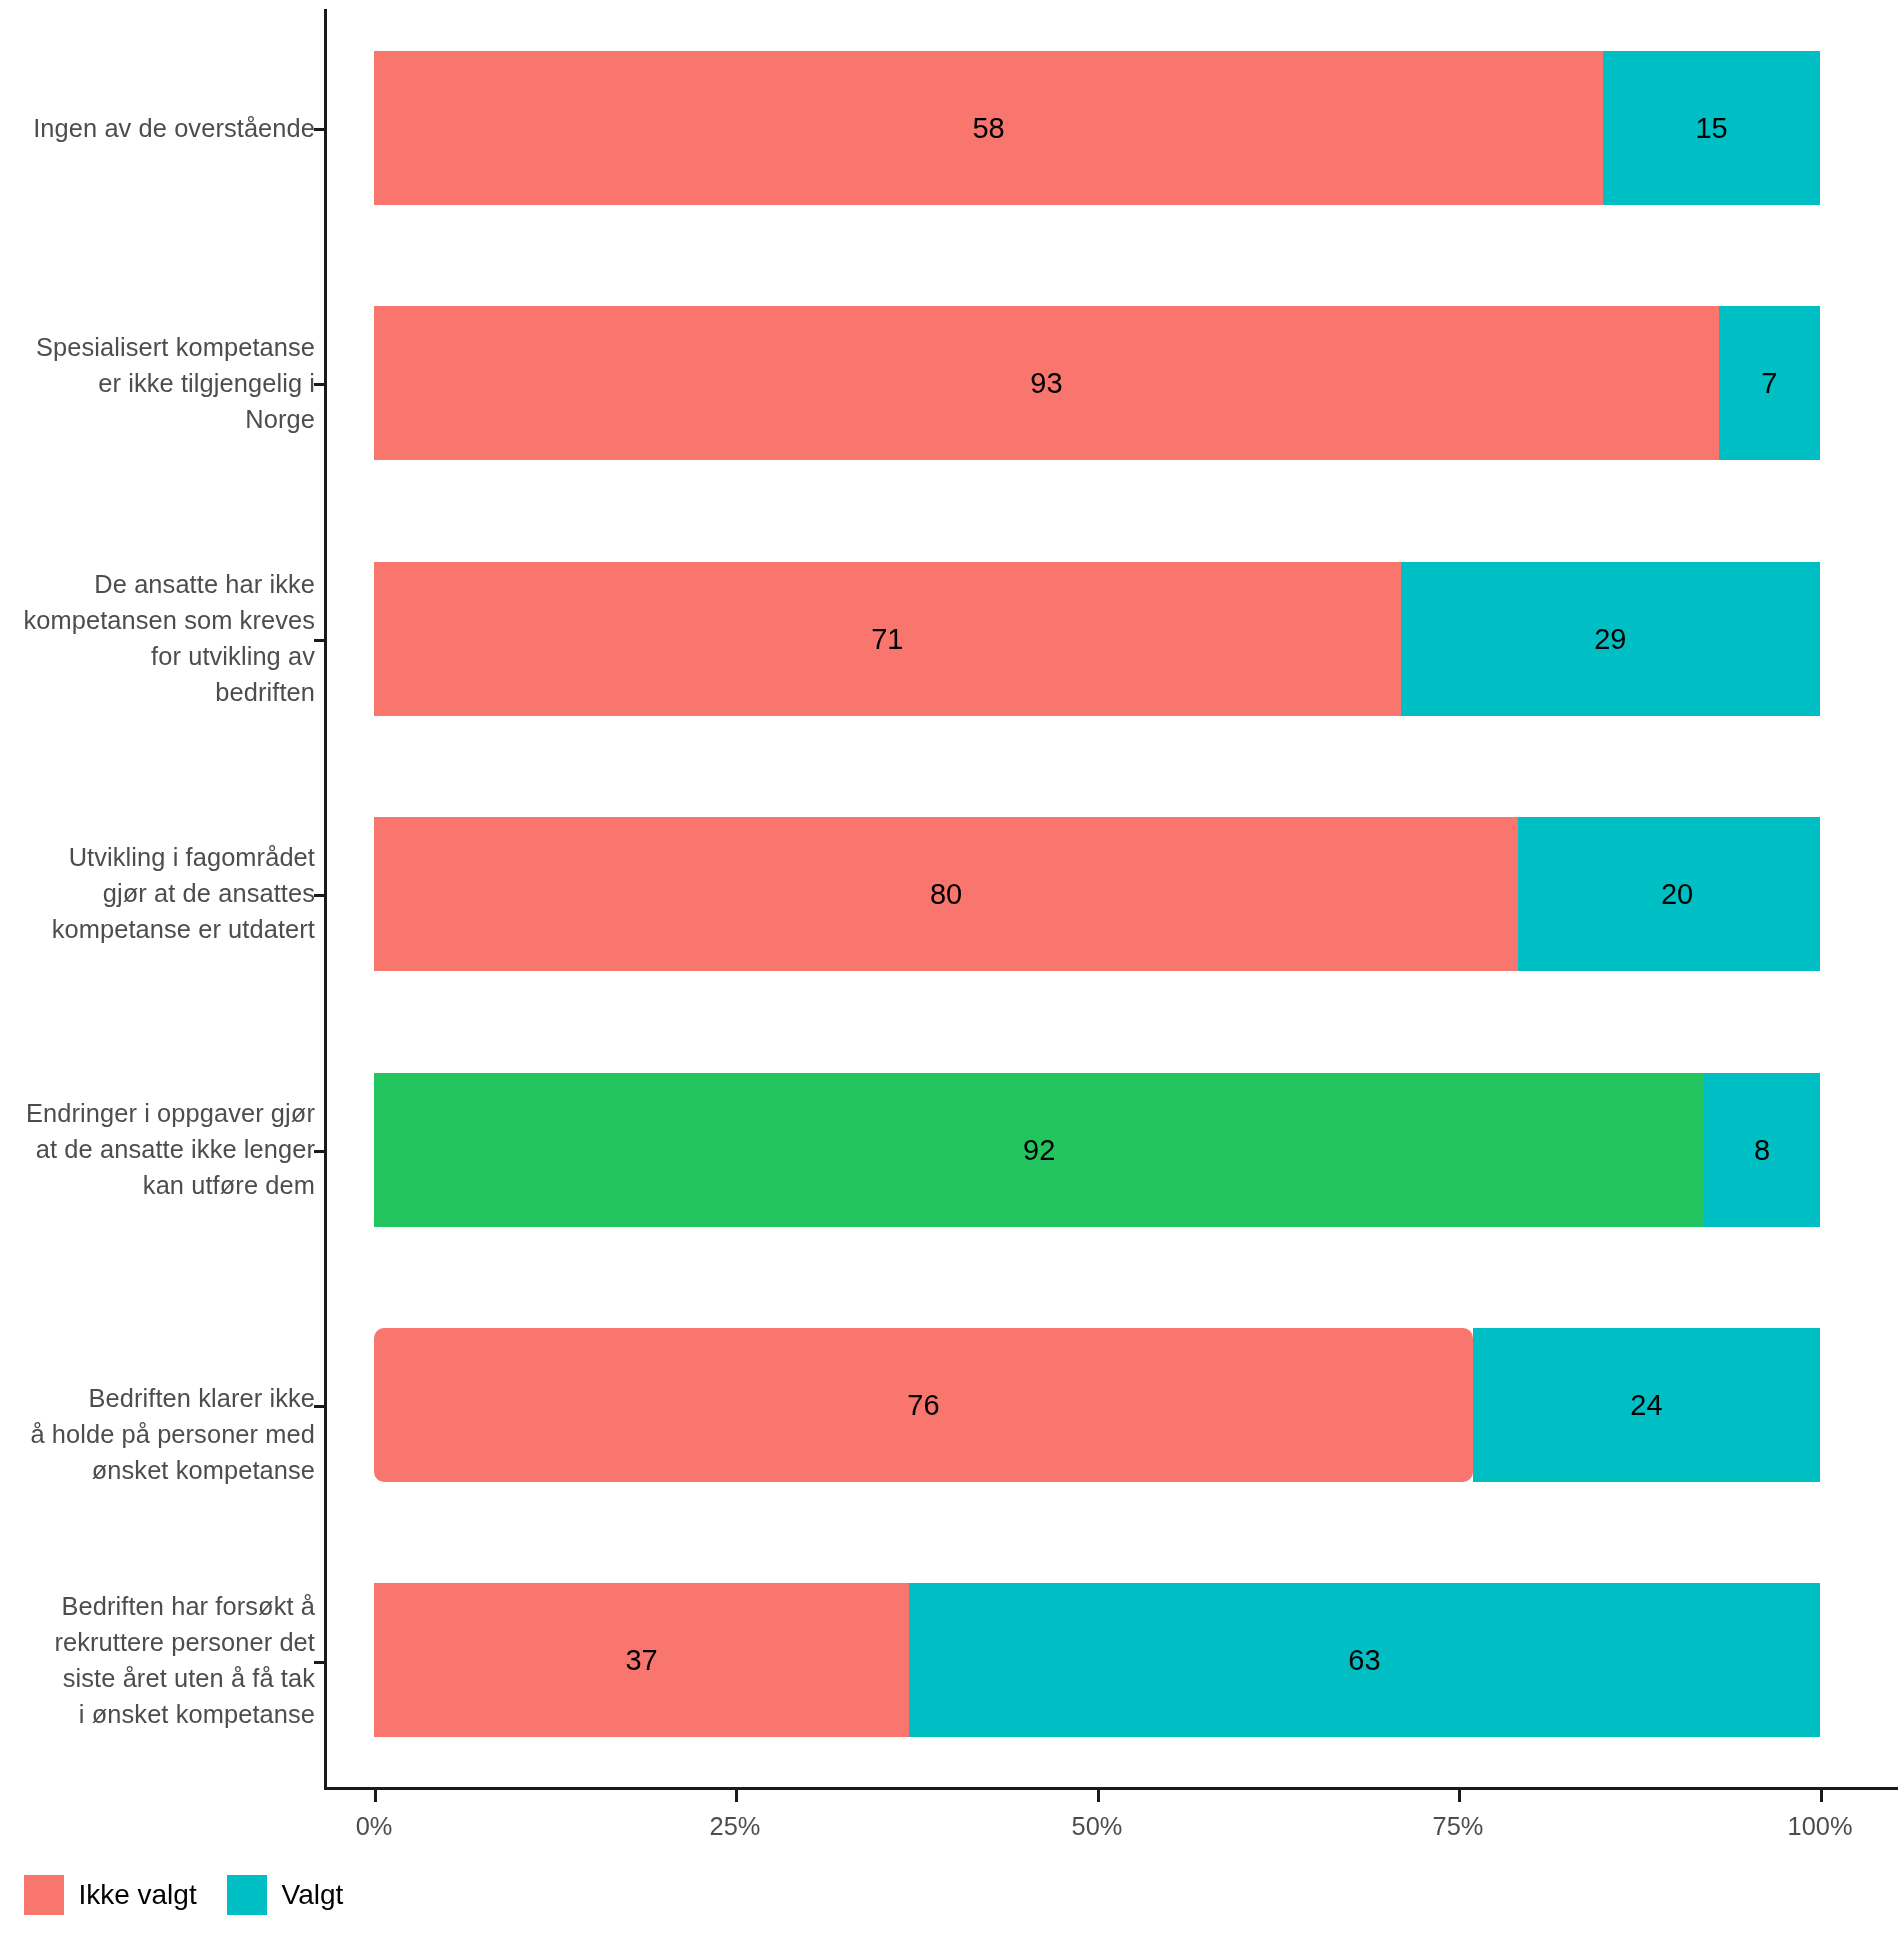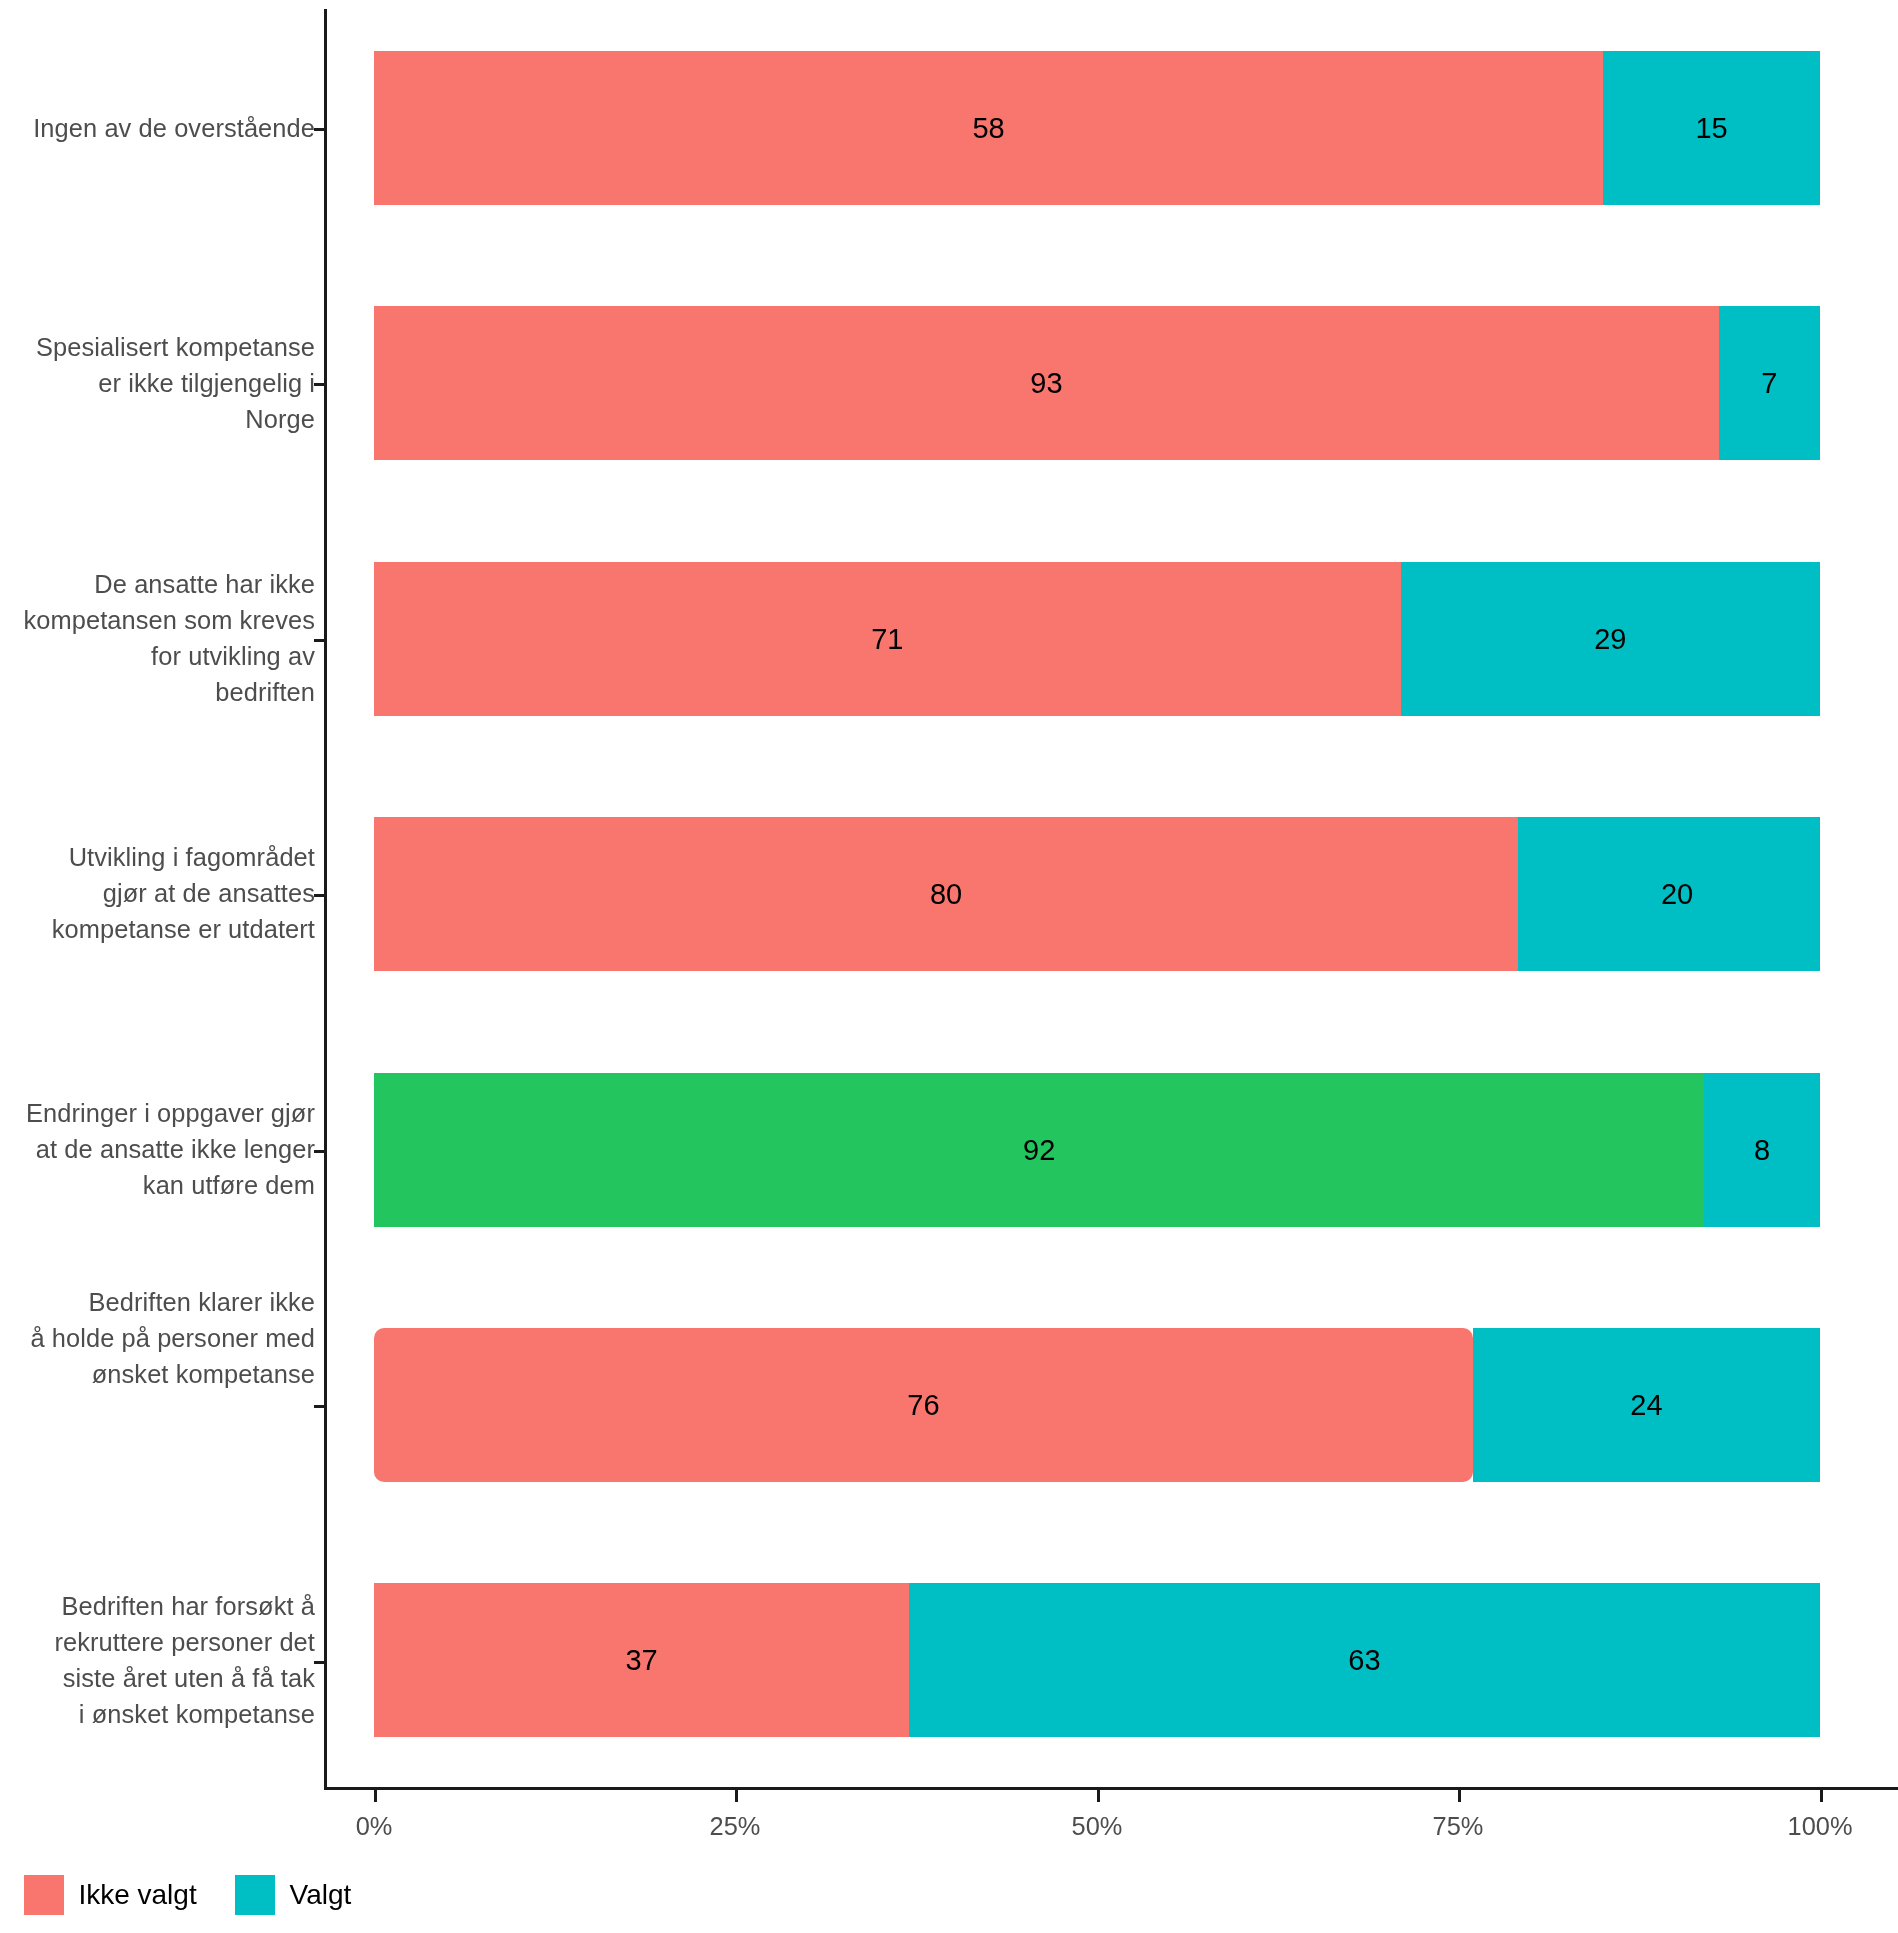--- a/index.html
+++ b/index.html
@@ -111,21 +111,21 @@
     user-select: none;
   }
 
   
   .legend {
     position: absolute;
     left: 24px;
     top: 1875px;
     display: flex;
     align-items: center;
-    gap: 8px;
+    gap: 0px;
   }
   .legend-item {
     display: flex;
     align-items: center;
   }
   .legend-swatch {
     width: 40px;
     height: 40px;
     flex: 0 0 auto;
   }
@@ -150,21 +150,21 @@
       <div class="ylabel" style="top: 566px;">De ansatte har ikke
 kompetansen som kreves
 for utvikling av
 bedriften</div>
       <div class="ylabel" style="top: 839px;">Utvikling i fagområdet
 gjør at de ansattes
 kompetanse er utdatert</div>
       <div class="ylabel" style="top: 1095px;">Endringer i oppgaver gjør
 at de ansatte ikke lenger
 kan utføre dem</div>
-      <div class="ylabel" style="top: 1284px;">Bedriften klarer ikke
+      <div class="ylabel" style="top: 1380px;">Bedriften klarer ikke
 å holde på personer med
 ønsket kompetanse</div>
       <div class="ylabel" style="top: 1588px;">Bedriften har forsøkt å
 rekruttere personer det
 siste året uten å få tak
 i ønsket kompetanse</div>
     </div>
   <div class="axis-line-y"></div>
   <div class="axis-line-x"></div>
   <div class="plot">

